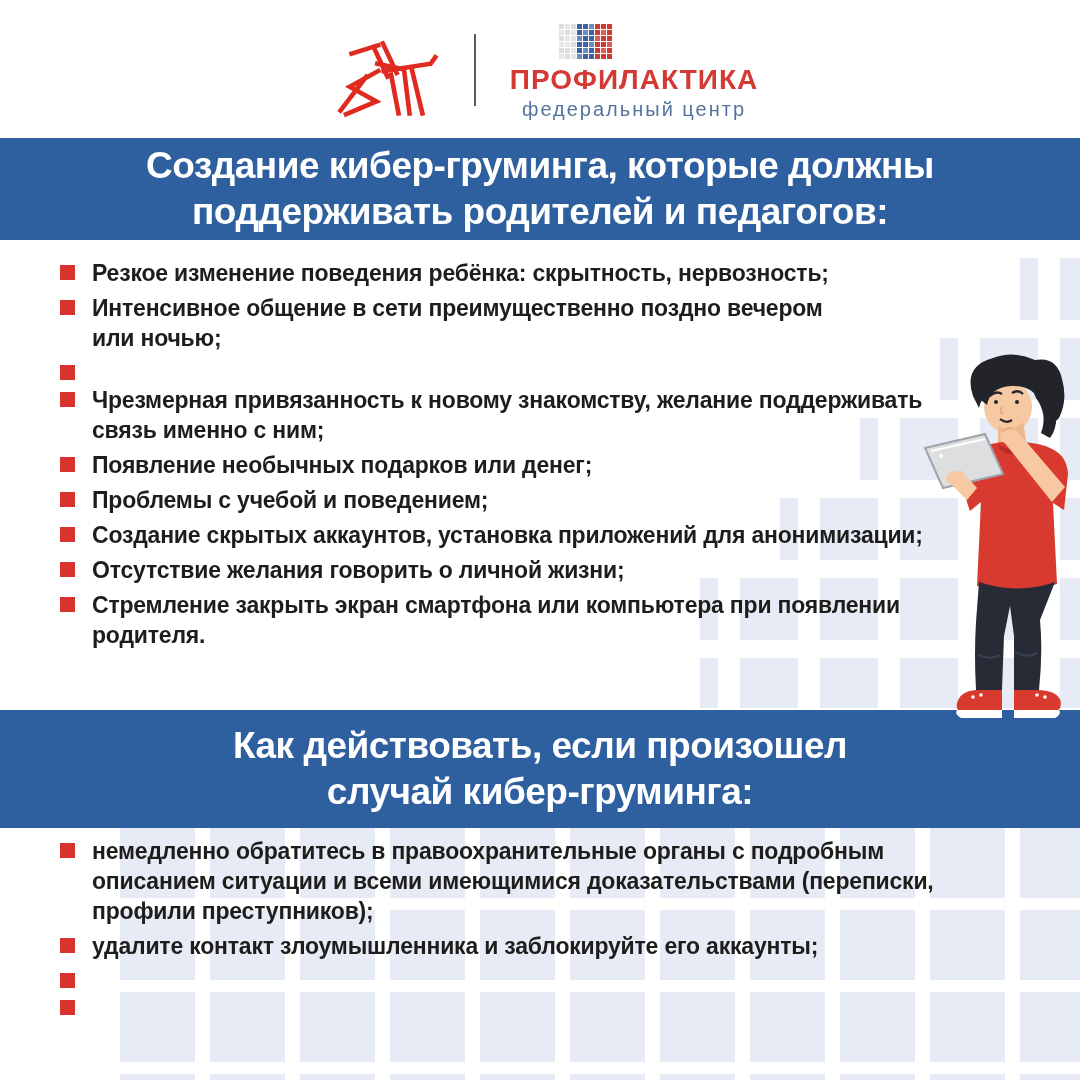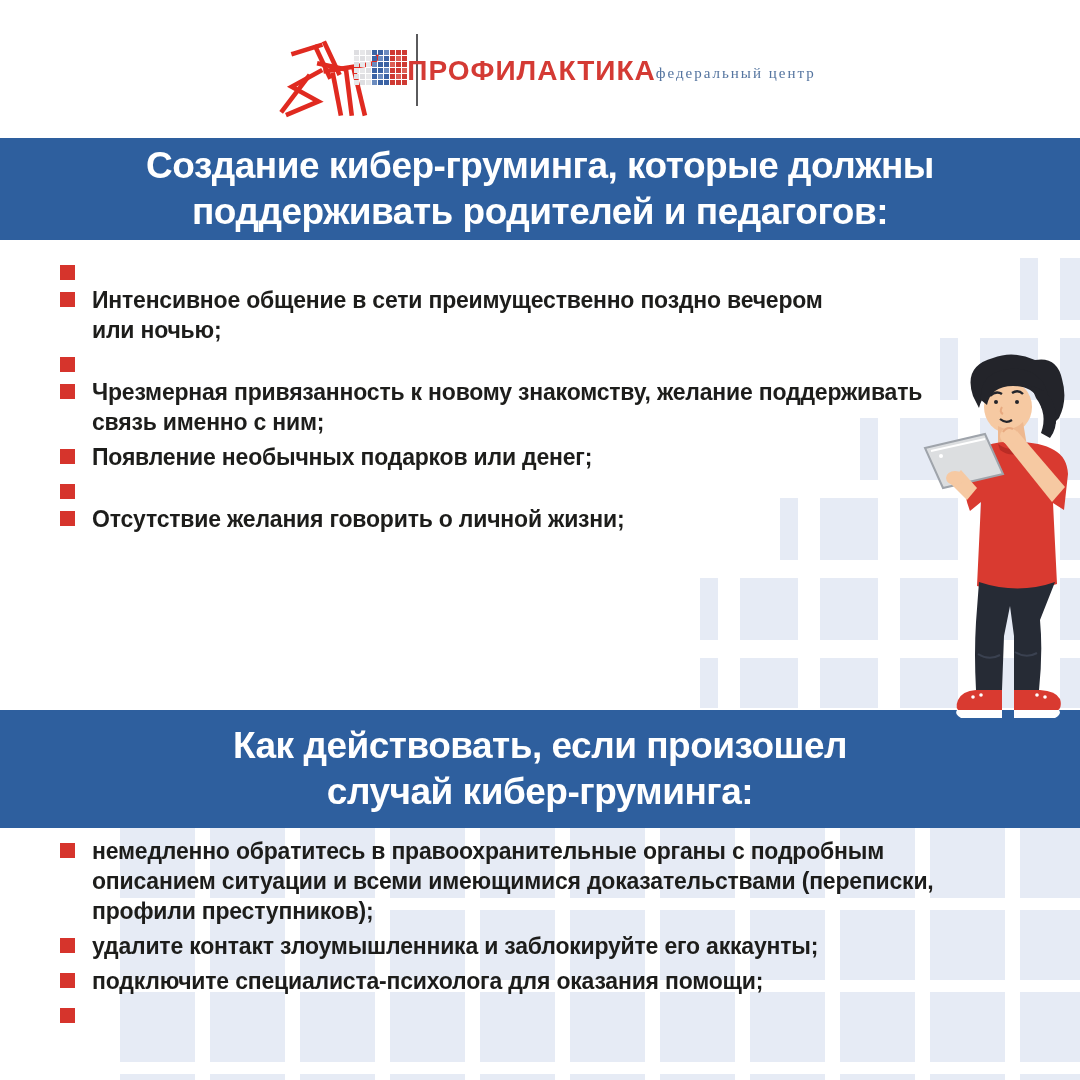--- a/index.html
+++ b/index.html
@@ -3,25 +3,25 @@
 <meta charset="utf-8">
 <style>
   html,body{margin:0;padding:0;}
   body{font-family:"Liberation Sans", sans-serif;background:#ffffff;}
   .canvas{position:relative;width:1080px;height:1080px;background:#ffffff;overflow:hidden;}
 
   
   .header{position:absolute;top:0;left:0;width:1080px;height:138px;display:flex;align-items:center;justify-content:center;gap:34px;}
   .horse-logo{width:118px;height:92px;margin-top:6px;}
   .logo-divider{width:2px;height:72px;background:#5a5a5c;margin-top:2px;}
-  .brand{display:flex;flex-direction:row;align-items:center;margin-top:4px;}
+  .brand{display:flex;flex-direction:column;align-items:center;margin-top:4px;}
   .pixel-grid{display:grid;grid-template-columns:repeat(9,5px);grid-auto-rows:5px;gap:1px;margin-bottom:7px;margin-left:-98px;}
   .pixel-grid span{display:block;width:5px;height:5px;}
   .brand-name{font-size:28px;font-weight:bold;color:#d43a34;letter-spacing:1px;line-height:1;}
-  .brand-sub{font-size:15px;color:#54749f;letter-spacing:2px;margin-top:5px;line-height:1;font-family:Liberation Serif, serif;}
+  .brand-sub{font-size:20px;color:#54749f;letter-spacing:2px;margin-top:5px;line-height:1;}
 
   
   .pattern{position:absolute;background-color:#e6ebf5;
     background-image:
       repeating-linear-gradient(90deg, transparent 0 58px, #ffffff 58px 80px),
       repeating-linear-gradient(180deg, transparent 0 62px, #ffffff 62px 80px);
     z-index:1;}
   .pattern-top{left:660px;top:258px;width:420px;height:450px;
     clip-path:polygon(360px 0,420px 0,420px 450px,40px 450px,40px 310px,120px 310px,120px 230px,200px 230px,200px 150px,280px 150px,280px 70px,360px 70px);}
   .pattern-bottom{left:120px;top:828px;width:960px;height:252px;
@@ -131,44 +131,55 @@
   <div class="pattern pattern-bottom"></div>
 
   <section class="banner banner-1">
     <div class="t-line">Создание кибер-груминга, которые должны</div>
     <div class="t-line">поддерживать родителей и педагогов:</div>
   </section>
 
   <ul class="list list-1">
       <li>
         <span class="bullet"></span>
+        <span class="item-text">Резкое изменение поведения ребёнка: скрытность, нервозность;</span>
       </li>
       <li>
         <span class="bullet"></span>
         <span class="item-text">Интенсивное общение в сети преимущественно поздно вечером
 или ночью;</span>
       </li>
       <li>
         <span class="bullet"></span>
       </li>
       <li>
         <span class="bullet"></span>
         <span class="item-text">Чрезмерная привязанность к новому знакомству, желание поддерживать
 связь именно с ним;</span>
       </li>
       <li>
         <span class="bullet"></span>
         <span class="item-text">Появление необычных подарков или денег;</span>
       </li>
       <li>
         <span class="bullet"></span>
+        <span class="item-text">Проблемы с учебой и поведением;</span>
+      </li>
+      <li>
+        <span class="bullet"></span>
+        <span class="item-text">Создание скрытых аккаунтов, установка приложений для анонимизации;</span>
       </li>
       <li>
         <span class="bullet"></span>
         <span class="item-text">Отсутствие желания говорить о личной жизни;</span>
+      </li>
+      <li>
+        <span class="bullet"></span>
+        <span class="item-text">Стремление закрыть экран смартфона или компьютера при появлении
+родителя.</span>
       </li>
     </ul>
 
   <section class="banner banner-2">
     <div class="t-line">Как действовать, если произошел</div>
     <div class="t-line">случай кибер-груминга:</div>
   </section>
 
   <ul class="list list-2">
       <li>
@@ -176,21 +187,20 @@
         <span class="item-text">немедленно обратитесь в правоохранительные органы с подробным
 описанием ситуации и всеми имеющимися доказательствами (переписки,
 профили преступников);</span>
       </li>
       <li>
         <span class="bullet"></span>
         <span class="item-text">удалите контакт злоумышленника и заблокируйте его аккаунты;</span>
       </li>
       <li>
         <span class="bullet"></span>
-        <span class="item-text">подключите специалиста-психолога для оказания помощи;</span>
       </li>
       <li>
         <span class="bullet"></span>
       </li>
     </ul>
 
   <svg class="person" viewBox="0 0 170 382">
 
     <path d="M58 44 Q48 14 78 6 Q98 -2 120 8 Q142 4 147 27 Q153 48 144 66 L136 74 Q136 46 119 37 Q101 28 85 34 Q68 39 64 56 Z" fill="#23242a"></path>
 

